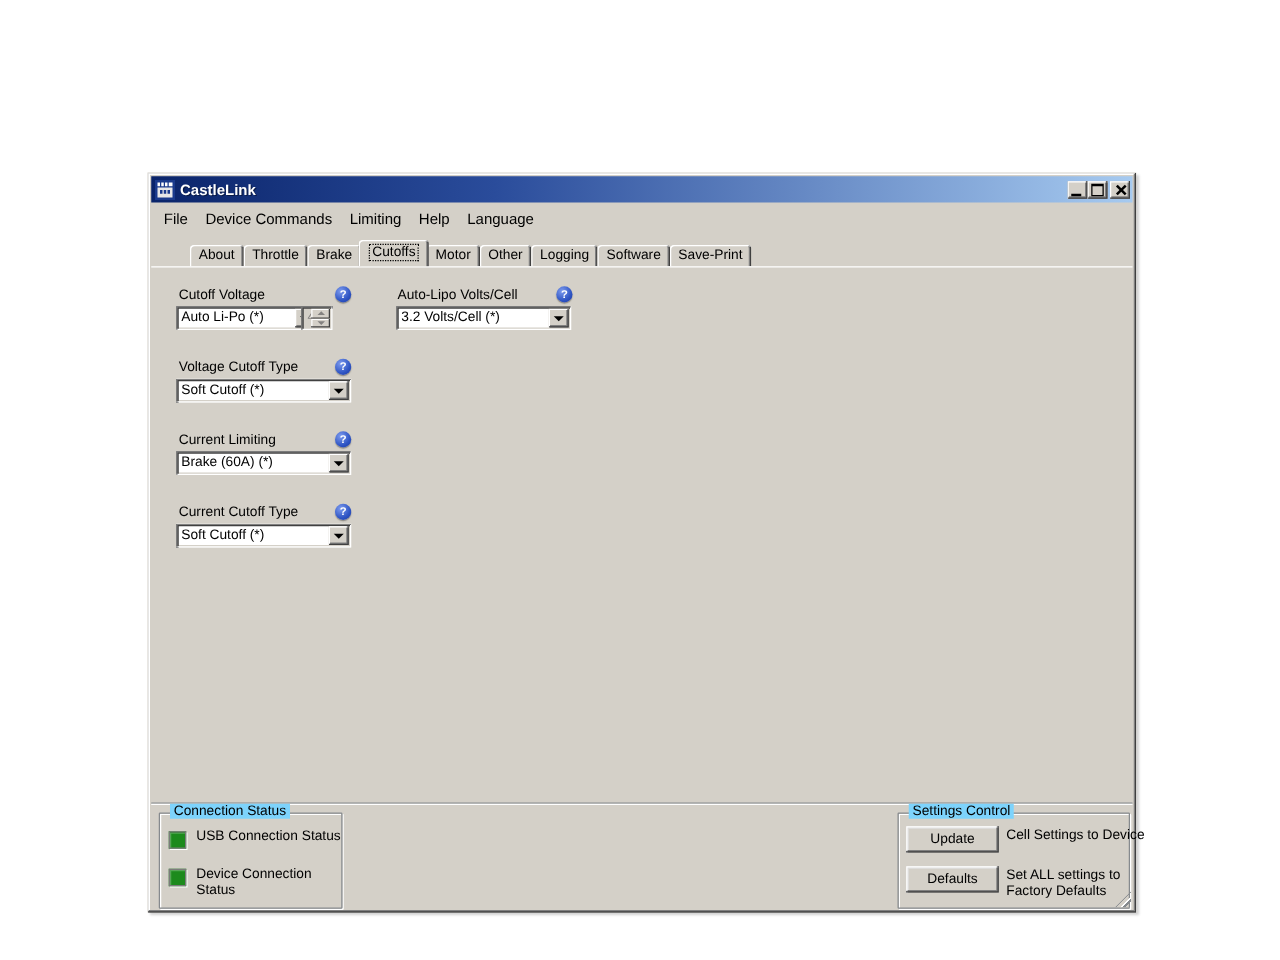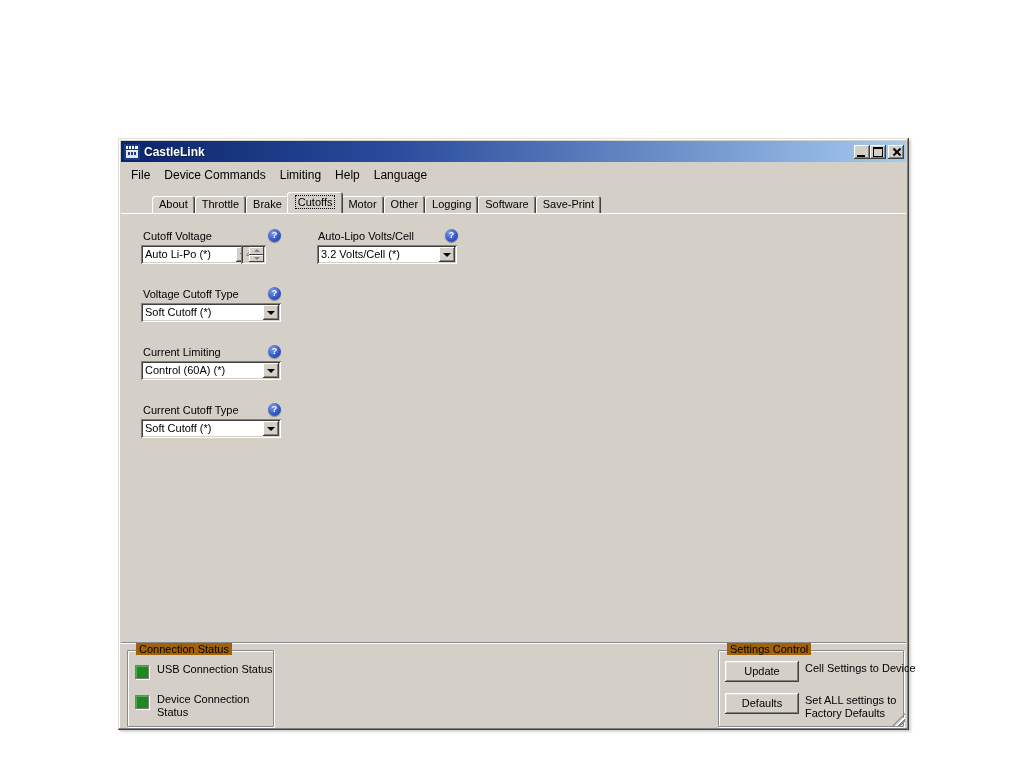--- a/index.html
+++ b/index.html
@@ -72,21 +72,21 @@
   .arrow-up-s { width:0; height:0; border-left:3px solid transparent; border-right:3px solid transparent;
     border-bottom:3px solid #848280; }
   .arrow-down-s { width:0; height:0; border-left:3px solid transparent; border-right:3px solid transparent;
     border-top:3px solid #848280; }
 
   
   .bottom-sep { position:absolute; left:3px; right:3px; top:504px;
     border-top:1px solid #868a8e; border-bottom:1px solid #ffffff; }
   .groupbox { position:absolute; border:1px solid #868a8e; border-radius:1px;
     box-shadow: 1px 1px 0 #ffffff, inset 1px 1px 0 #ffffff; }
-  .group-legend { position:absolute; top:-8px; left:8px; background:#a16207; padding:0 3px;
+  .group-legend { position:absolute; top:-8px; left:8px; background:#7dd3fc; padding:0 3px;
     font-size:11px; white-space:nowrap; }
   .led { position:absolute; width:12px; height:12px; background:#1c8a1c; border:1px solid #7b7b7b;
     box-shadow: inset 1px 1px 0 rgba(255,255,255,0.25), 1px 1px 0 #ffffff; }
   .status-label { position:absolute; font-size:11px; line-height:13px; width:120px; }
   .win-btn { position:absolute; width:74px; height:21px; background:#d4d0c8;
     box-shadow: inset -1px -1px 0 #404040, inset 1px 1px 0 #ffffff,
                 inset -2px -2px 0 #808080, inset 2px 2px 0 #dfdfdf;
     font-size:11px; text-align:center; line-height:21px; }
   .btn-desc { position:absolute; font-size:11px; line-height:13px; width:118px; }
 
@@ -178,21 +178,21 @@
   <div class="combo" style="left:23px; top:165px; width:140px;">
     <span class="combo-text">Soft Cutoff (*)</span>
     <span class="combo-btn">
         <span class="arrow-down"></span>
       </span>
   </div>
 
   <span class="field-label" style="left:25px; top:208px;">Current Limiting</span>
   <span class="help-icon" style="left:150px; top:207px;">?</span>
   <div class="combo" style="left:23px; top:223px; width:140px;">
-    <span class="combo-text">Control (60A) (*)</span>
+    <span class="combo-text">Brake (60A) (*)</span>
     <span class="combo-btn">
         <span class="arrow-down"></span>
       </span>
   </div>
 
   <span class="field-label" style="left:25px; top:266px;">Current Cutoff Type</span>
   <span class="help-icon" style="left:150px; top:265px;">?</span>
   <div class="combo" style="left:23px; top:281px; width:140px;">
     <span class="combo-text">Soft Cutoff (*)</span>
     <span class="combo-btn">

